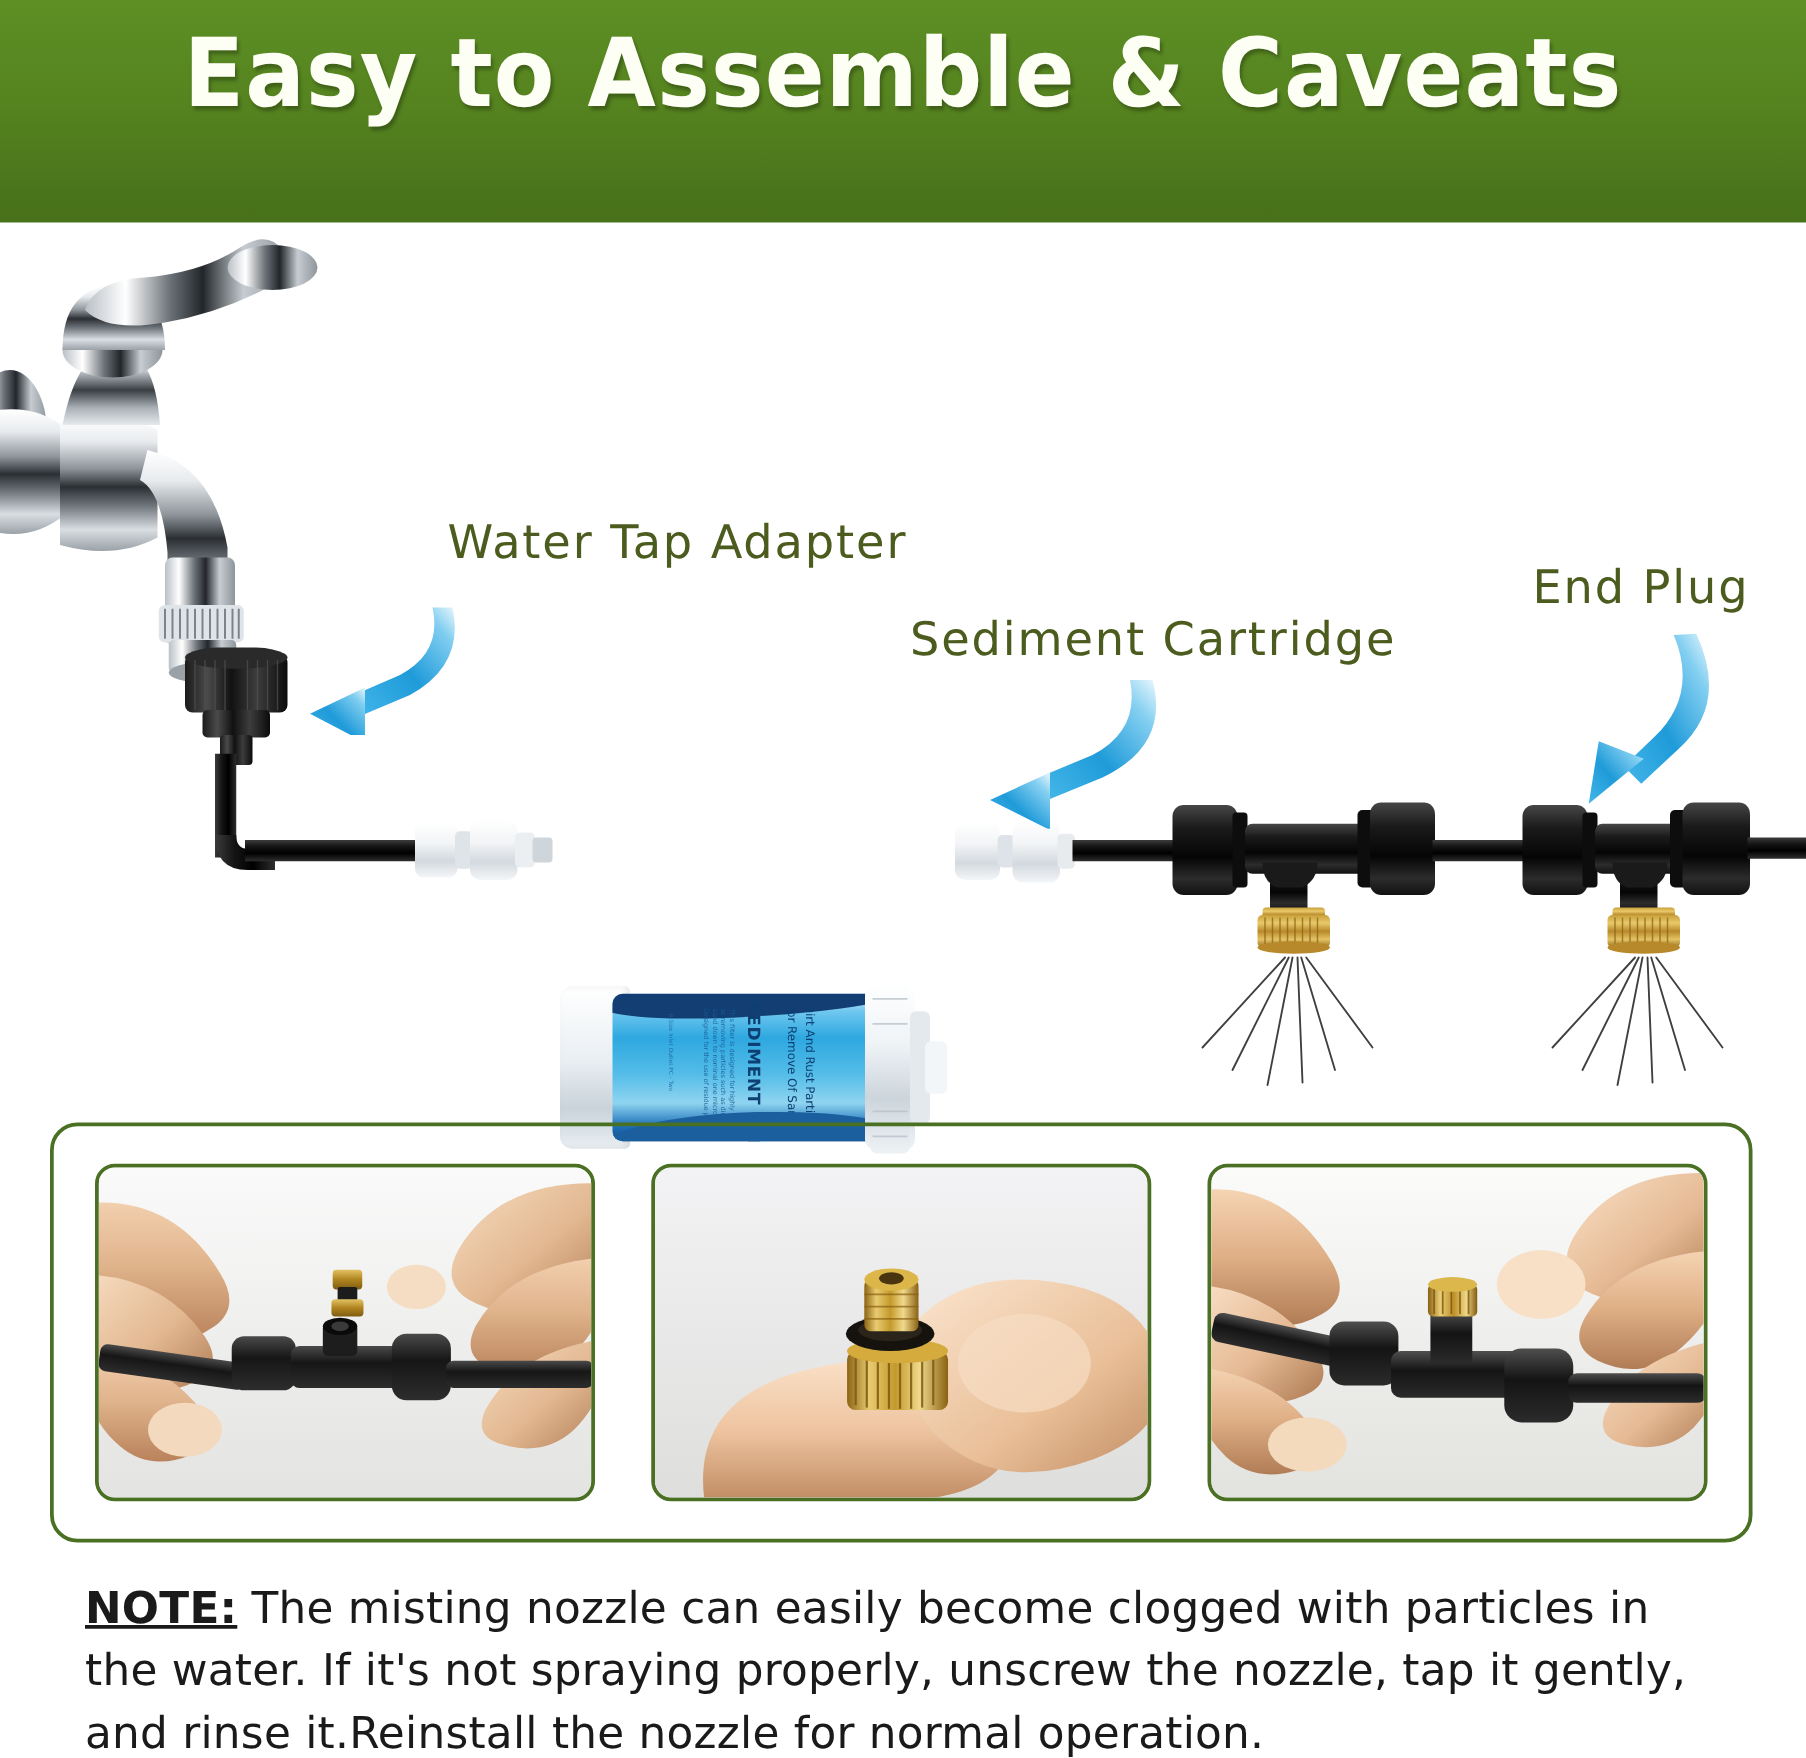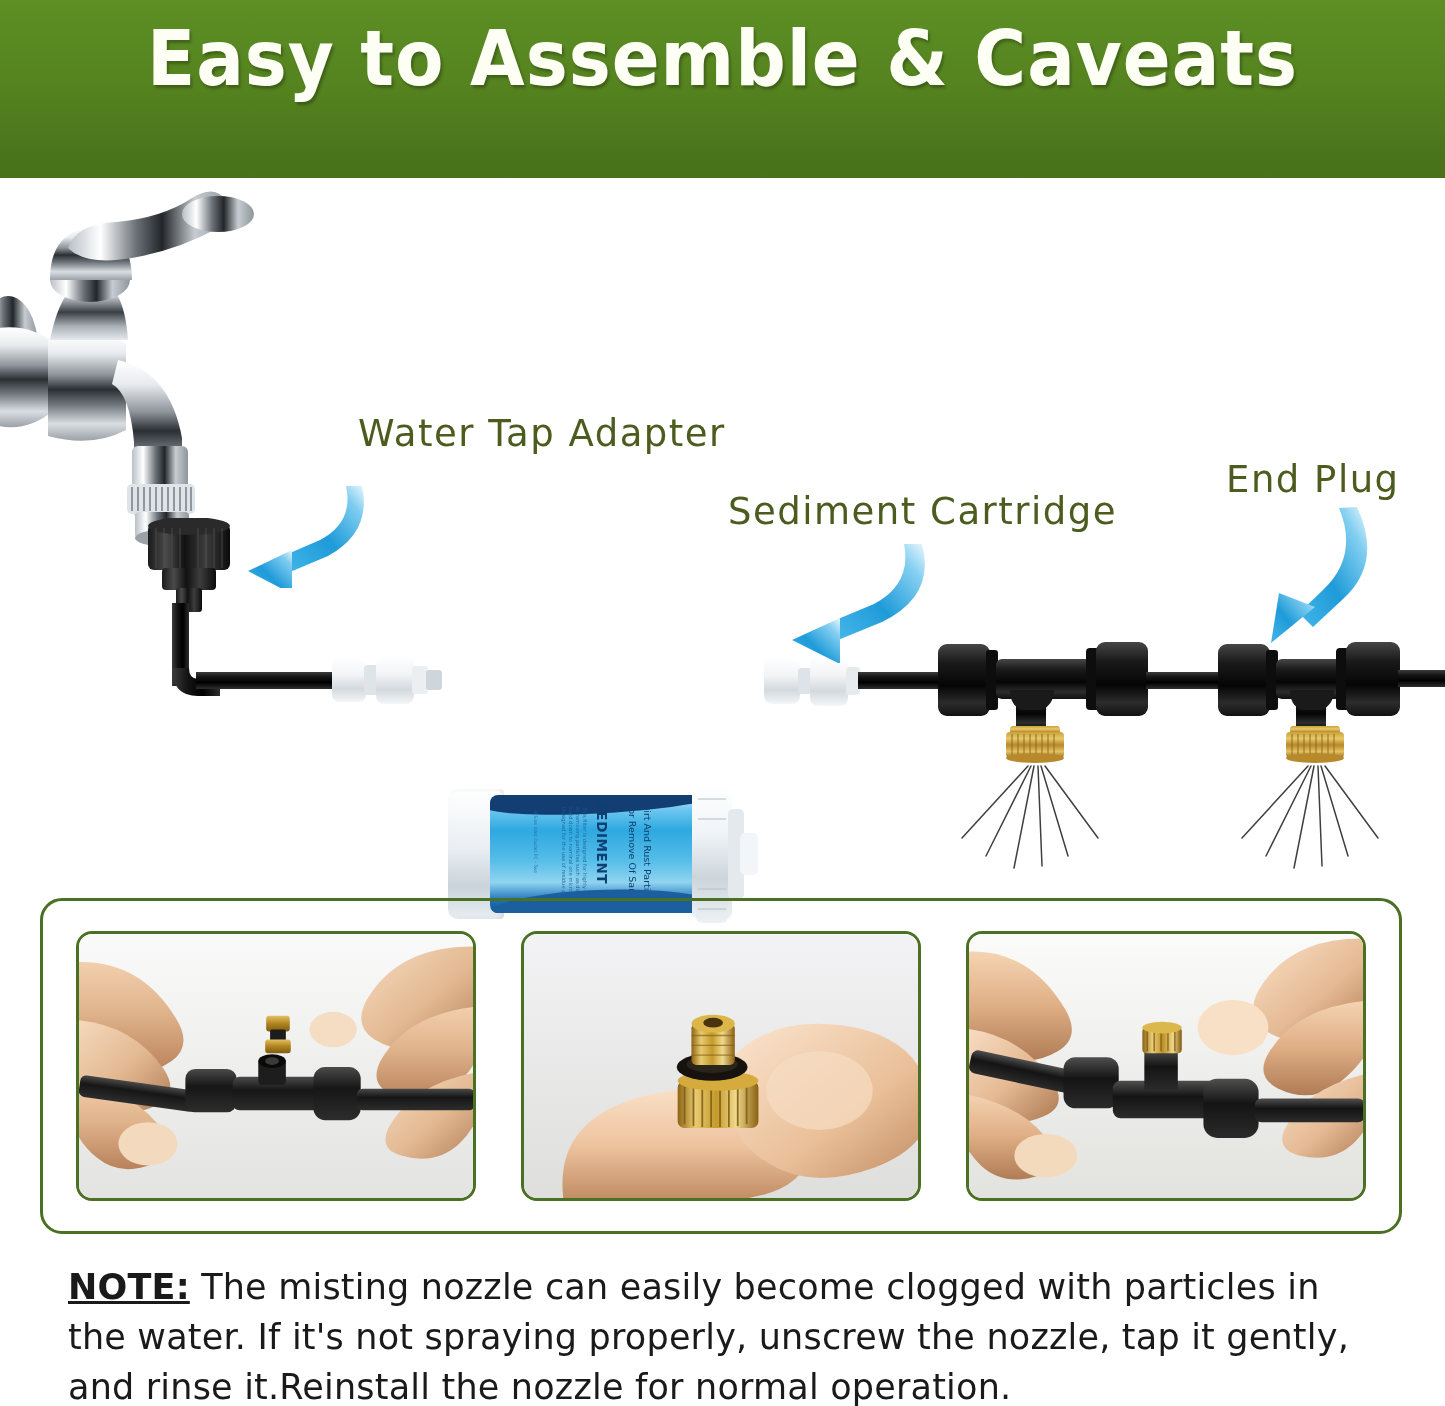--- a/index.html
+++ b/index.html
@@ -60,21 +60,21 @@
   .label {
     position: absolute;
     color: #4c5c1e;
     font-family: "DejaVu Sans", sans-serif;
     font-size: 37px;
     letter-spacing: 1.5px;
     white-space: nowrap;
   }
   .label-tap   { left: 358px; top: 234px; }
   .label-sed   { left: 728px; top: 312px; }
-  .label-plug  { left: 1226px; top: 280px; }
+  .label-plug  { left: 1226px; top: 270px; }
 
   .arrow { position: absolute; }
   .arrow-tap  { left: 228px; top: 300px;  width: 140px; height: 110px; }
   .arrow-sed  { left: 780px; top: 360px;  width: 150px; height: 125px; }
   .arrow-plug { left: 1255px; top: 325px; width: 125px; height: 145px; }
 
   
   .faucet { position: absolute; left: -10px; top: 10px; width: 320px; height: 420px; }
 
   

